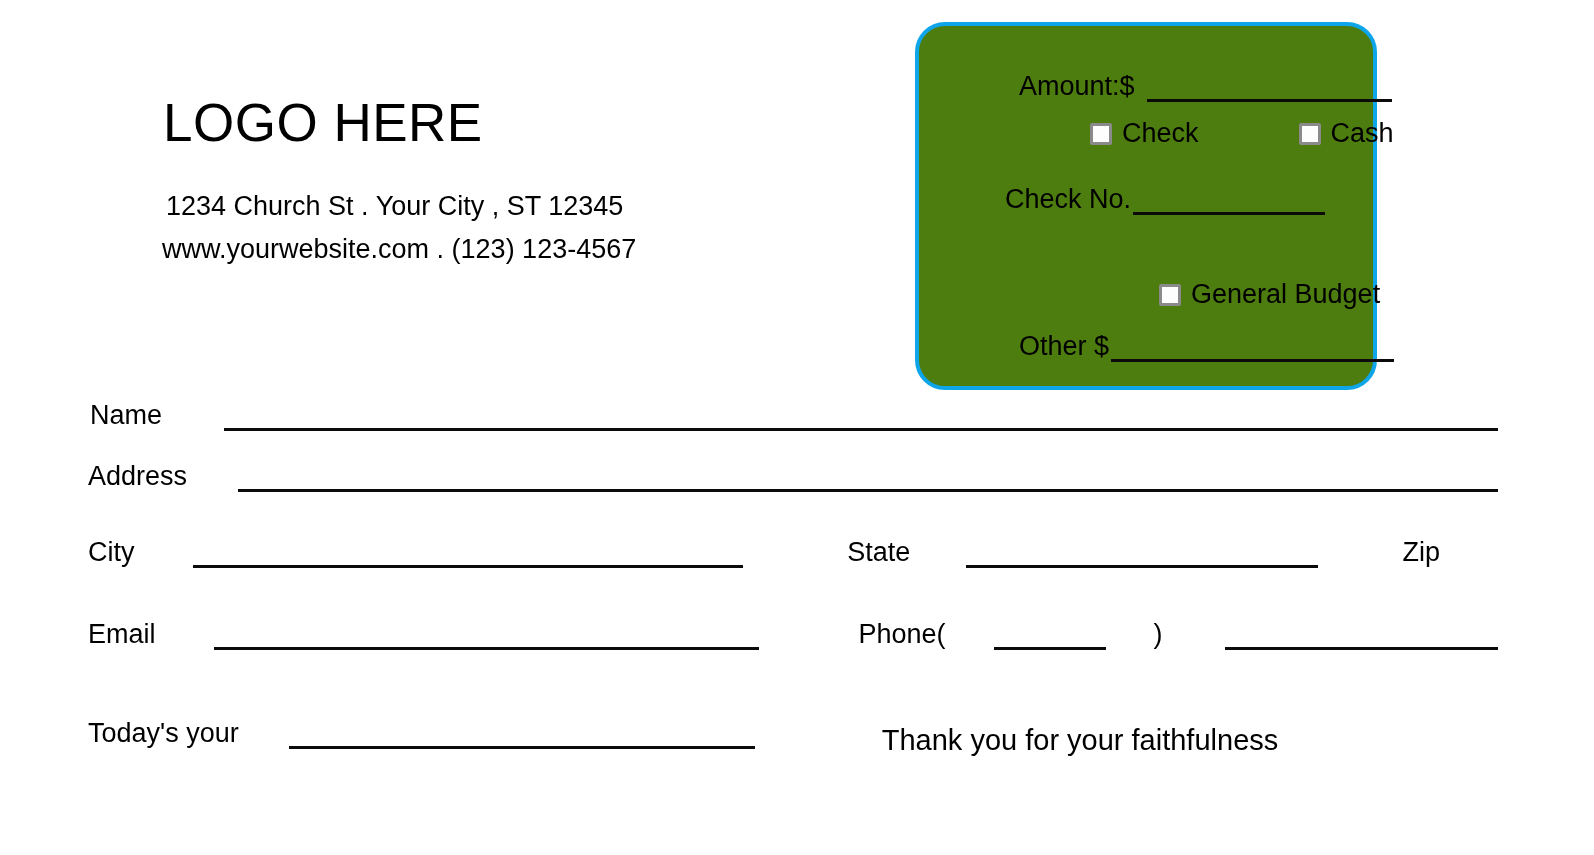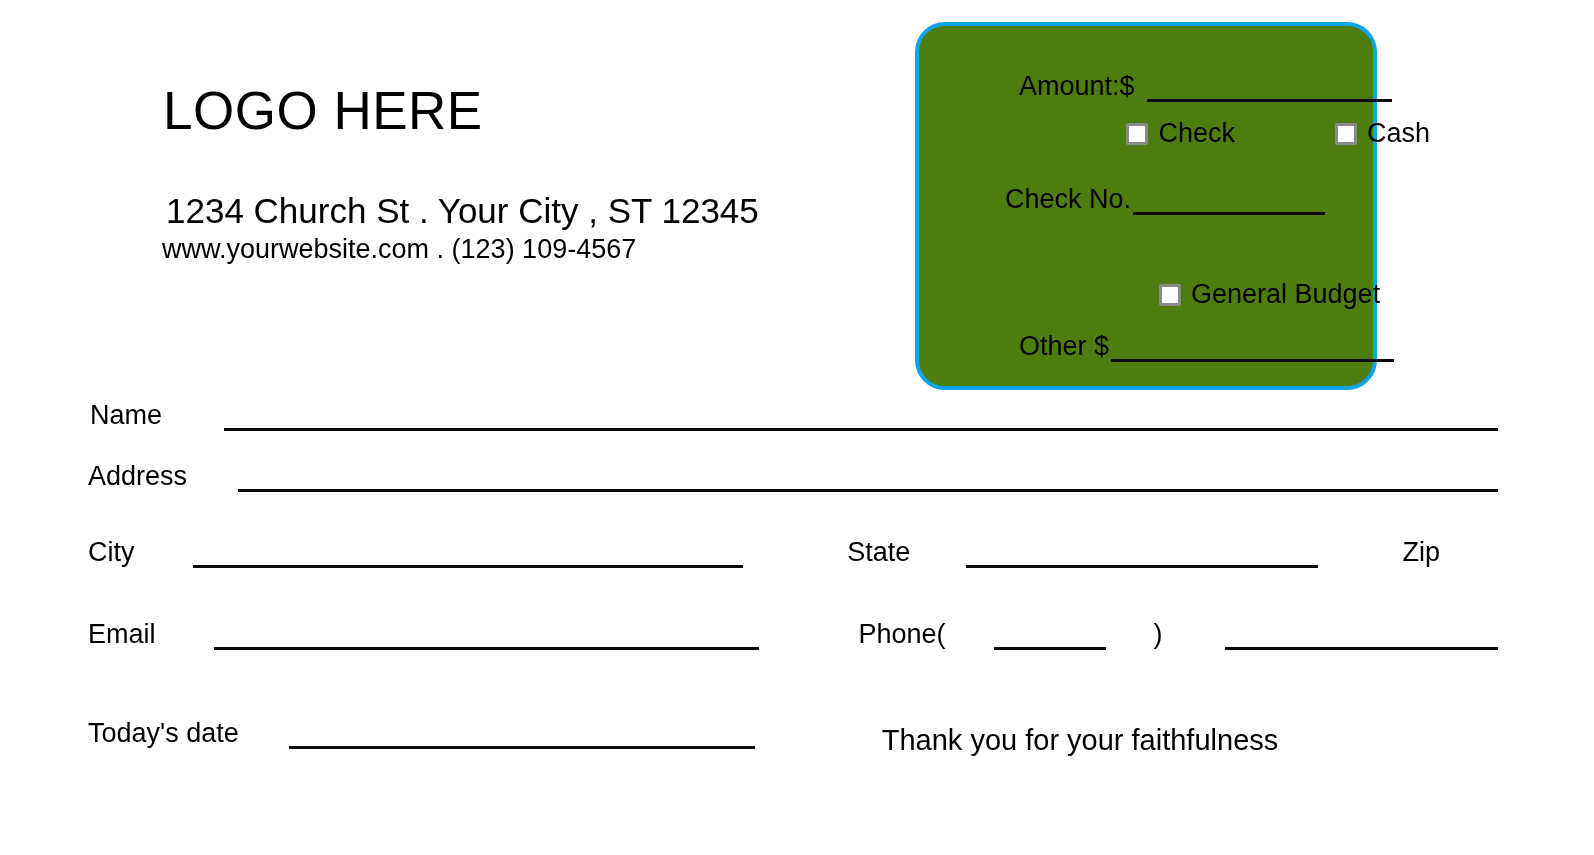--- a/index.html
+++ b/index.html
@@ -14,31 +14,31 @@
     width: 1594px;
     height: 855px;
     background: #ffffff;
     overflow: hidden;
   }
 
   
   .logo {
     position: absolute;
     left: 163px;
-    top: 80px;
+    top: 92px;
     font-size: 53px;
     font-weight: 400;
     letter-spacing: 0.5px;
     white-space: nowrap;
   }
   .addr1 {
     position: absolute;
     left: 166px;
     top: 191px;
-    font-size: 35px;
+    font-size: 27px;
     white-space: nowrap;
   }
   .addr2 {
     position: absolute;
     left: 162px;
     top: 234px;
     font-size: 27px;
     white-space: nowrap;
   }
 
@@ -73,21 +73,21 @@
     width: 22px;
     height: 22px;
     border: 3px solid #8a8a8a;
     border-radius: 2px;
     background: #fdfdfd;
     flex: 0 0 auto;
   }
   .cbx-label { margin-left: 10px; font-size: 27px; }
 
   .row-amount   { left: 100px; top: 45px; }
-  .row-paytype  { left: 151px; top: 92px;  width: 360px; justify-content: flex-end; }
+  .row-paytype  { left: 171px; top: 92px;  width: 360px; }
   .row-checkno  { left: 86px;  top: 158px; }
   .row-budget   { left: 240px; top: 224px; margin-top: 29px; }
   .row-other    { left: 100px; top: 305px; }
 
   .amount-line  { width: 245px; margin-left: 12px; }
   .checkno-line { width: 192px; margin-left: 2px; }
   .other-line   { width: 283px; margin-left: 2px; }
   .paytype-gap  { width: 100px; flex: 0 0 auto; }
 
   
@@ -135,21 +135,21 @@
     white-space: nowrap;
   }
 </style>
 </head>
 <body>
 
 <div class="page">
 
   <div class="logo">LOGO HERE</div>
   <div class="addr1">1234 Church St . Your City , ST 12345</div>
-  <div class="addr2">www.yourwebsite.com . (123) 109-4567</div>
+  <div class="addr2">www.yourwebsite.com . (123) 123-4567</div>
 
   <div class="gift-box">
 
     <div class="box-row row-amount">
       <span>Amount:$</span>
       <span class="fill-line amount-line"></span>
     </div>
 
     <div class="box-row row-paytype center-align">
       <span class="cbx"></span>
@@ -198,19 +198,19 @@
   <div class="form-row row-email">
     <span>Email</span>
     <span class="fill-line email-line"></span>
     <span class="phone-lbl">Phone(</span>
     <span class="fill-line phone-inner-line"></span>
     <span>)</span>
     <span class="fill-line phone-long-line"></span>
   </div>
 
   <div class="form-row row-date">
-    <span>Today's date</span>
+    <span>Today's your</span>
     <span class="fill-line date-line"></span>
   </div>
 
   <div class="thank-you">Thank you for your faithfulness</div>
 
 </div>
 
 </body></html>

